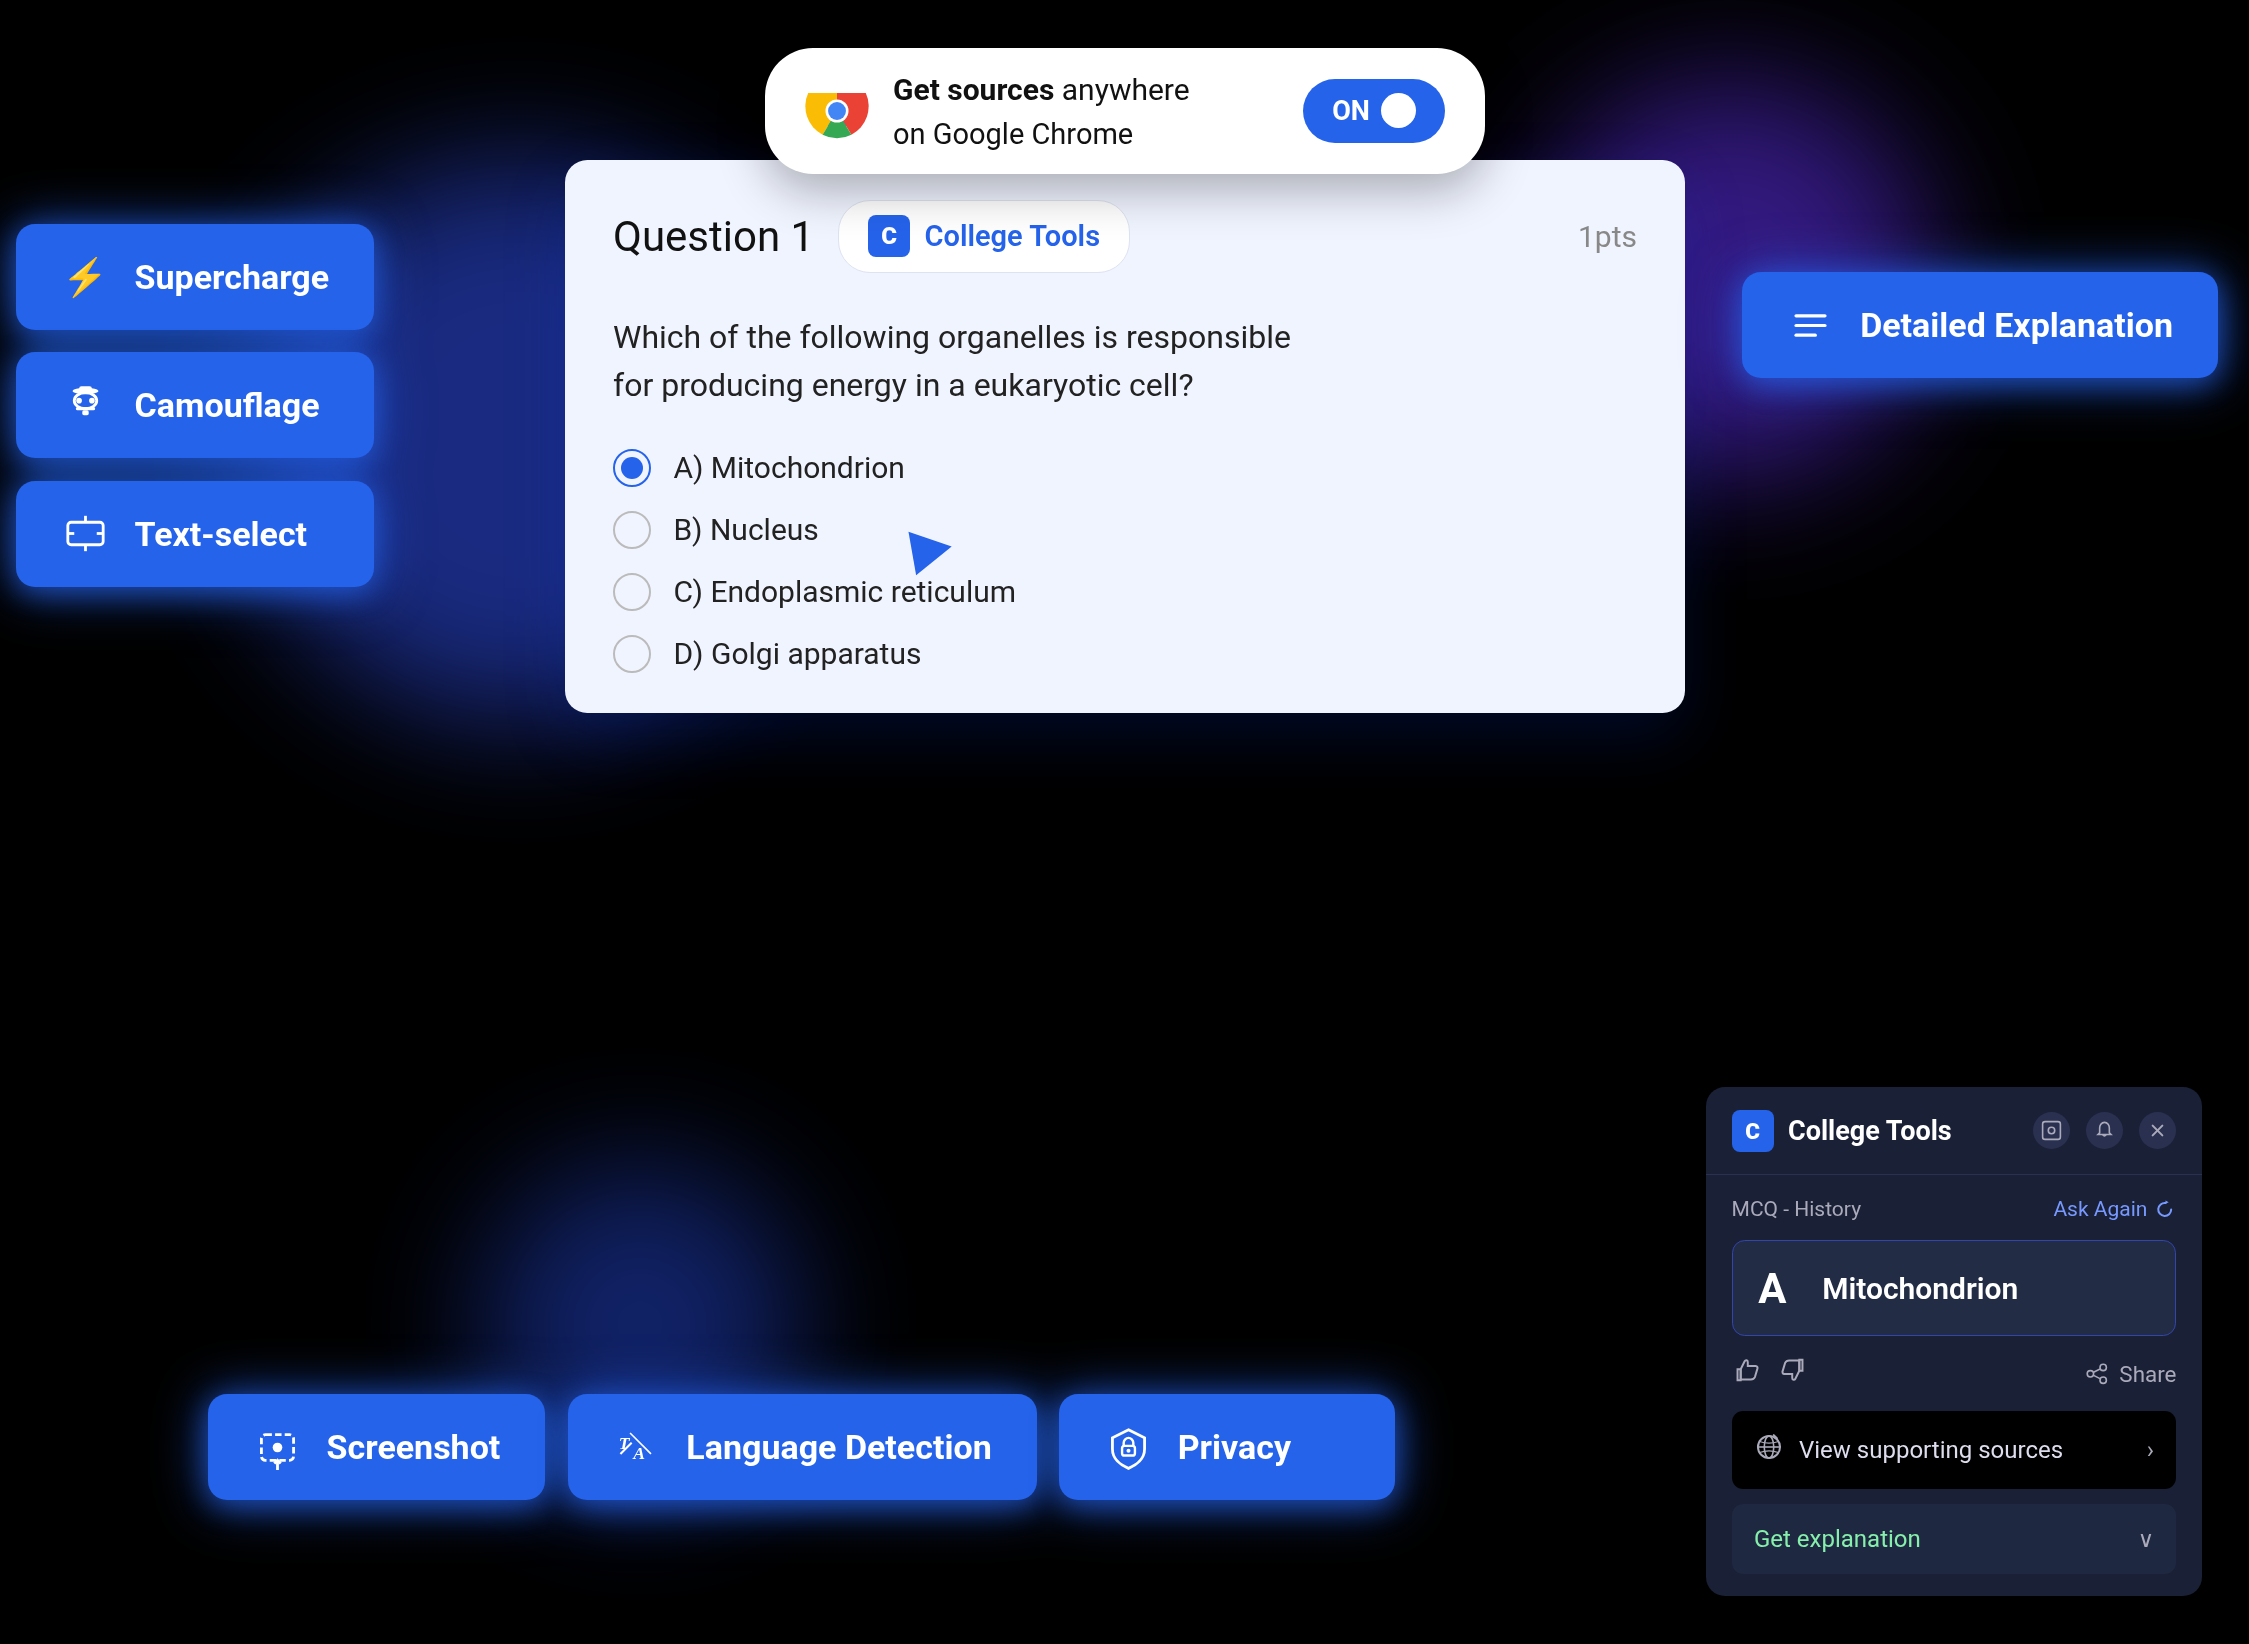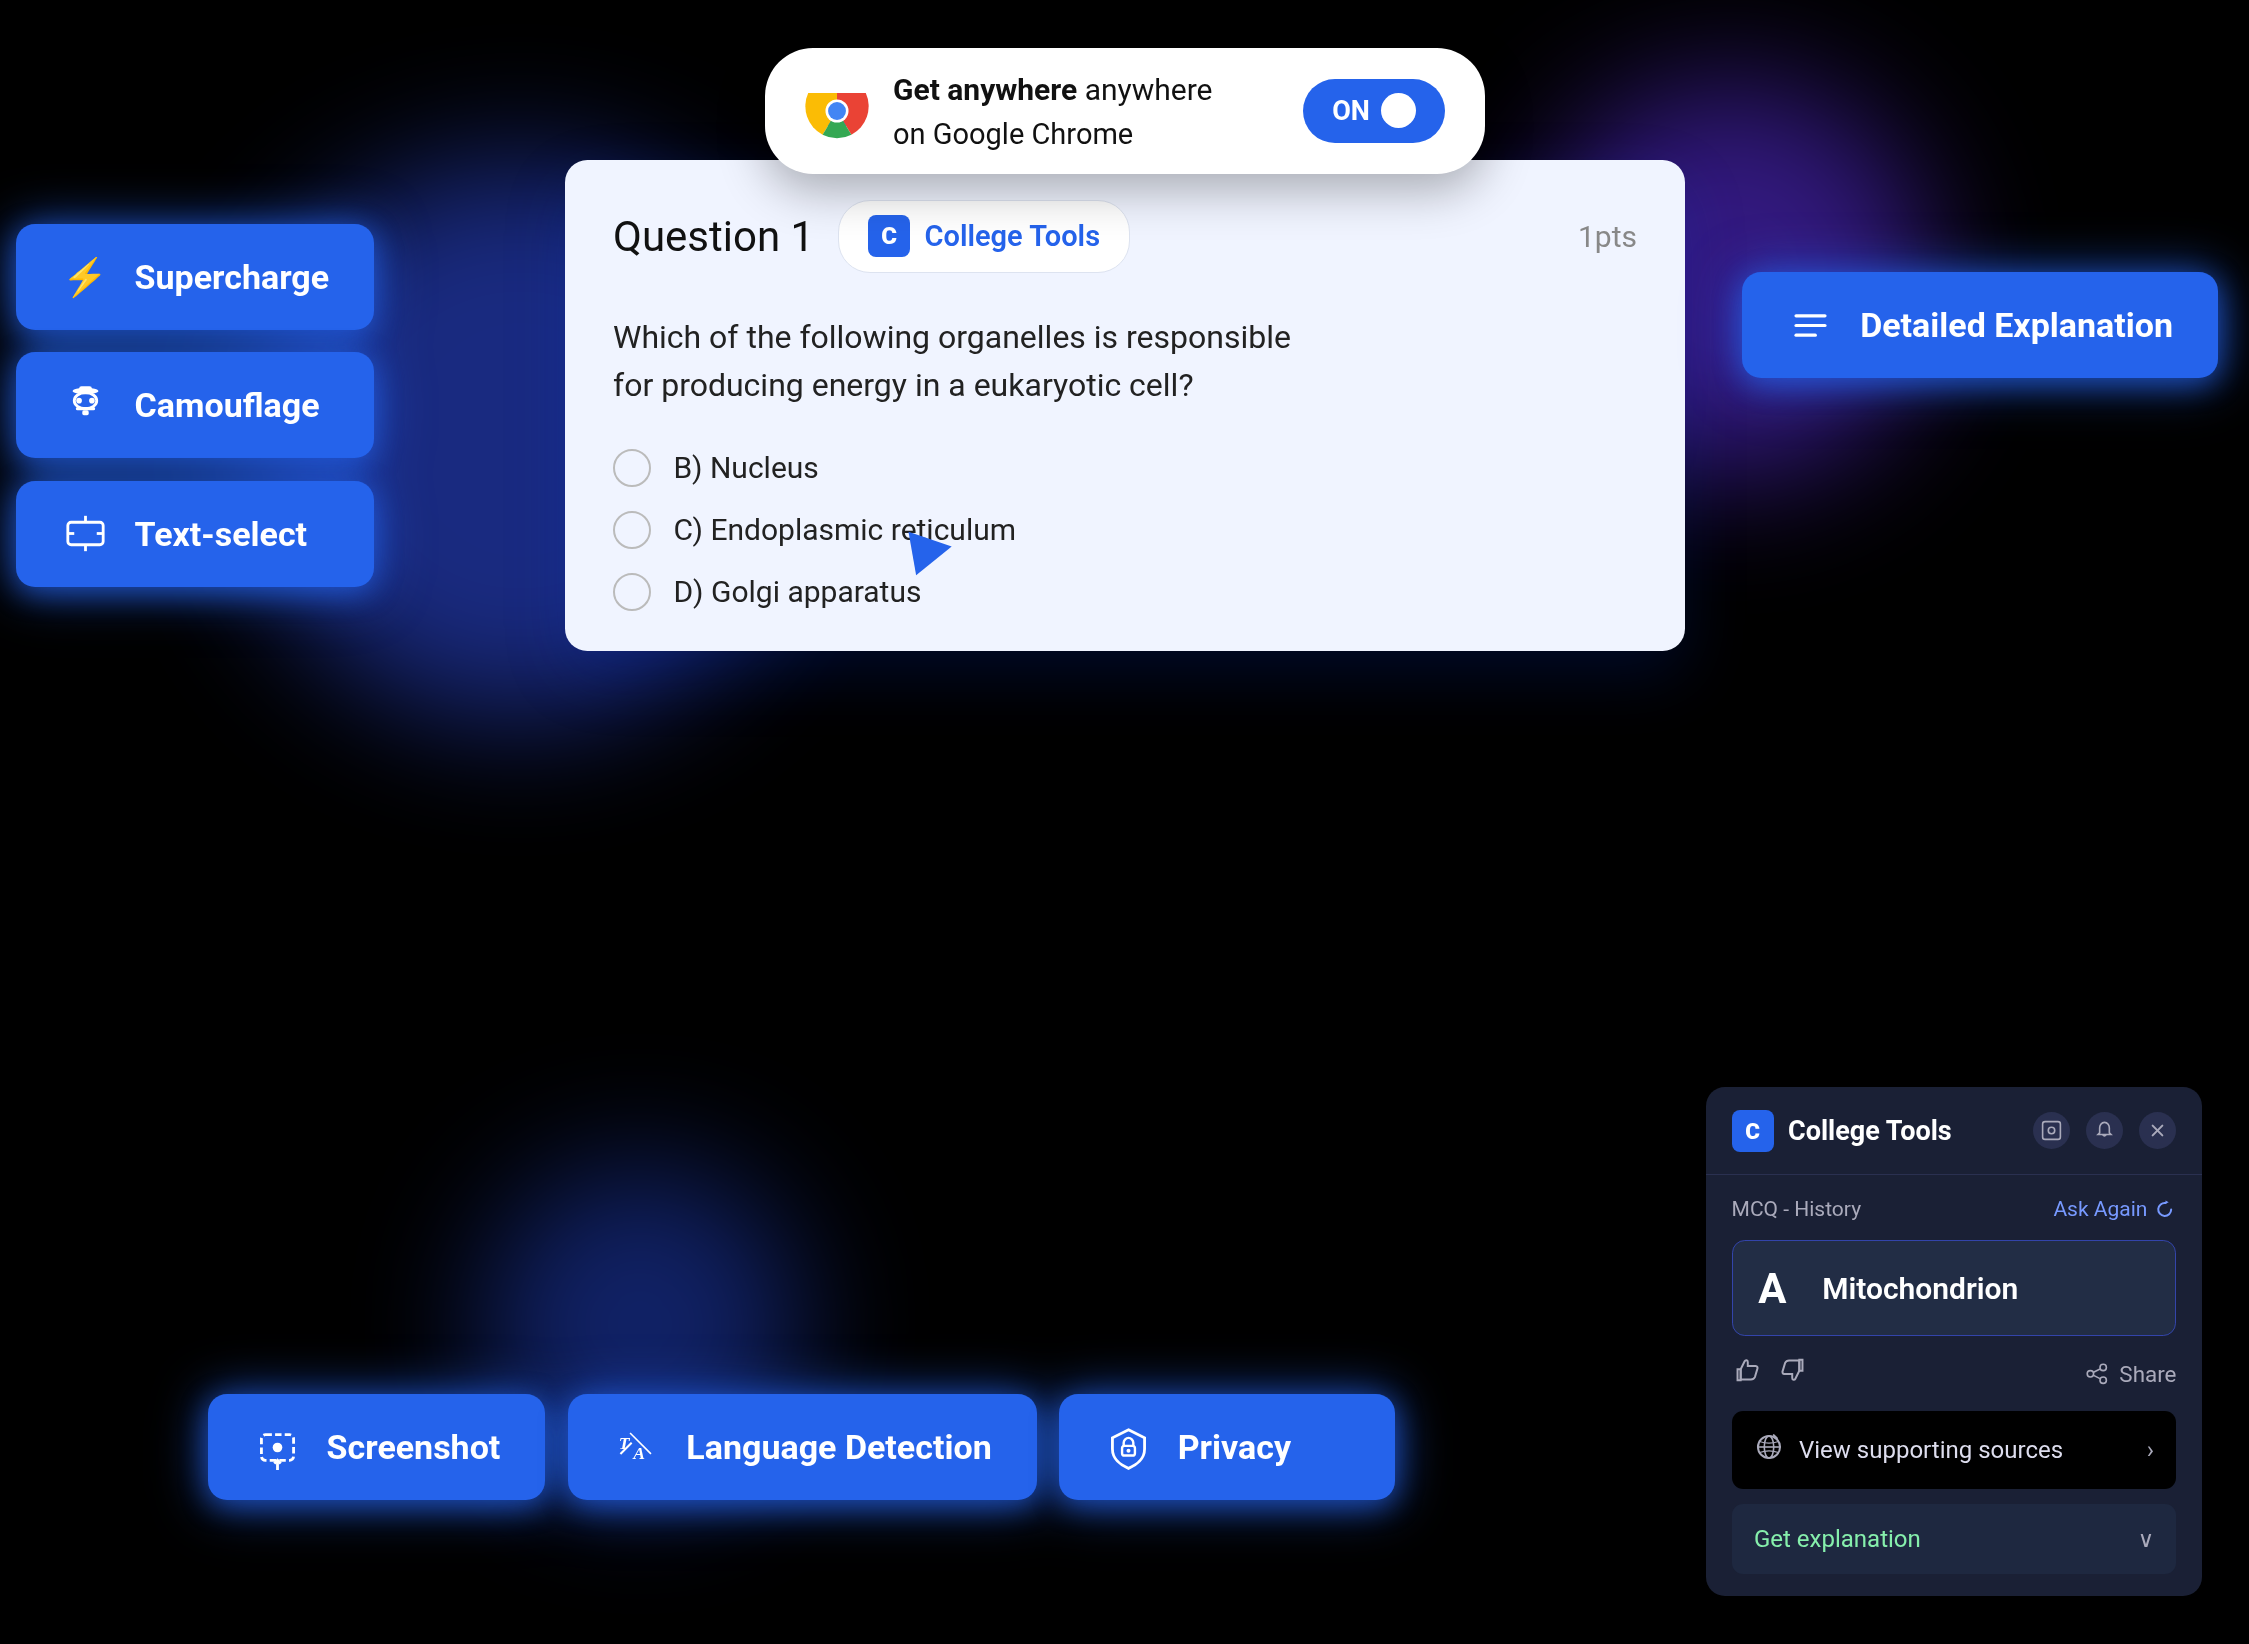--- a/index.html
+++ b/index.html
@@ -431,21 +431,21 @@
       <circle cx="50" cy="50" r="28" fill="#4285f4"></circle>
       <path d="M50 22 L95 22 A50 50 0 0 1 72.5 87 L50 50 Z" fill="#ea4335"></path>
       <path d="M50 22 L5 22 A50 50 0 0 0 27.5 87 L50 50 Z" fill="#fbbc05"></path>
       <path d="M27.5 87 L50 50 L72.5 87 A50 50 0 0 1 27.5 87 Z" fill="#34a853"></path>
       <circle cx="50" cy="50" r="18" fill="white"></circle>
       <circle cx="50" cy="50" r="14" fill="#4285f4"></circle>
     </svg>
 
     <div class="chrome-text">
       <div class="chrome-text-main">
-        <strong>Get anywhere</strong><span> anywhere</span>
+        <strong>Get sources</strong><span> anywhere</span>
       </div>
       <div class="chrome-text-sub">on Google Chrome</div>
     </div>
 
     <div class="toggle-on">
       <span>ON</span>
       <div class="toggle-circle"></div>
     </div>
   </div>
 
@@ -455,20 +455,26 @@
       <div class="college-tools-badge">
         <div class="ct-icon">C</div>
         <span>College Tools</span>
       </div>
       <div class="quiz-pts">1pts</div>
     </div>
 
     <div class="quiz-question">Which of the following organelles is responsible for producing energy in a eukaryotic cell?</div>
 
     <div class="quiz-options">
+      <div class="quiz-option">
+        <div class="radio-btn selected">
+          <div class="radio-inner"></div>
+        </div>
+        <span>A) Mitochondrion</span>
+      </div>
       <div class="quiz-option">
         <div class="radio-btn"></div>
         <span>B) Nucleus</span>
       </div>
       <div class="quiz-option">
         <div class="radio-btn"></div>
         <span>C) Endoplasmic reticulum</span>
       </div>
       <div class="quiz-option">
         <div class="radio-btn"></div>

